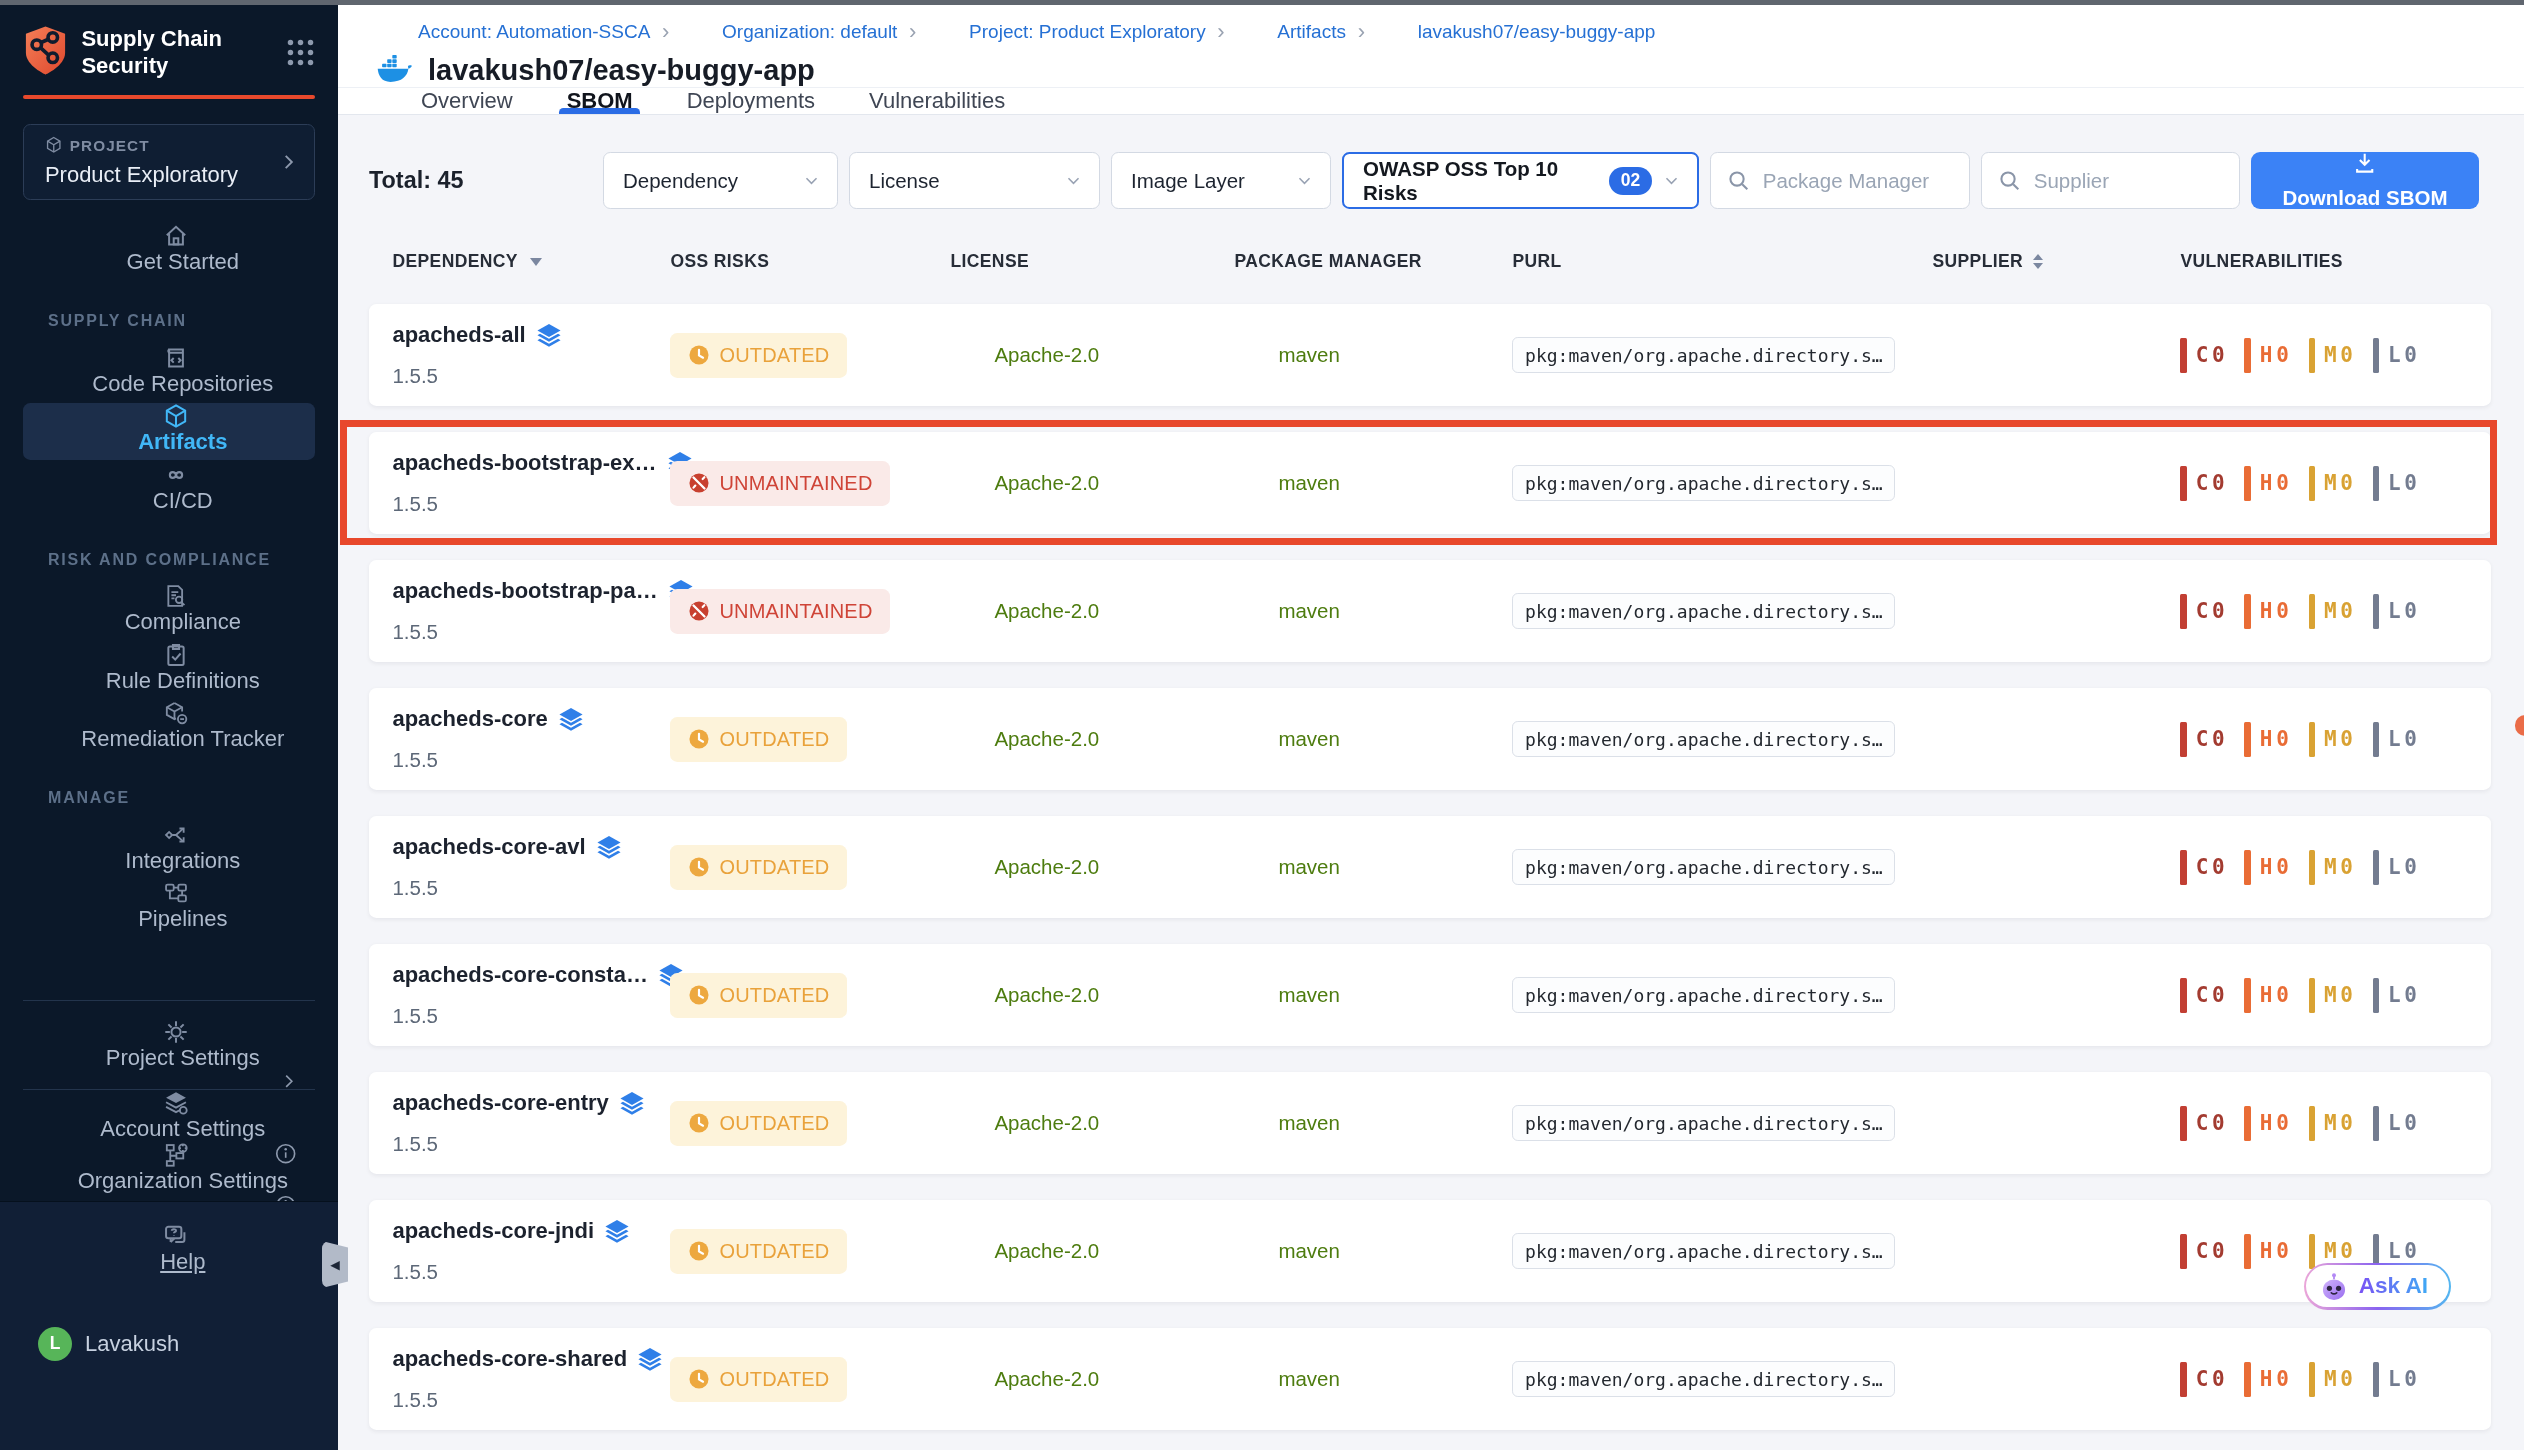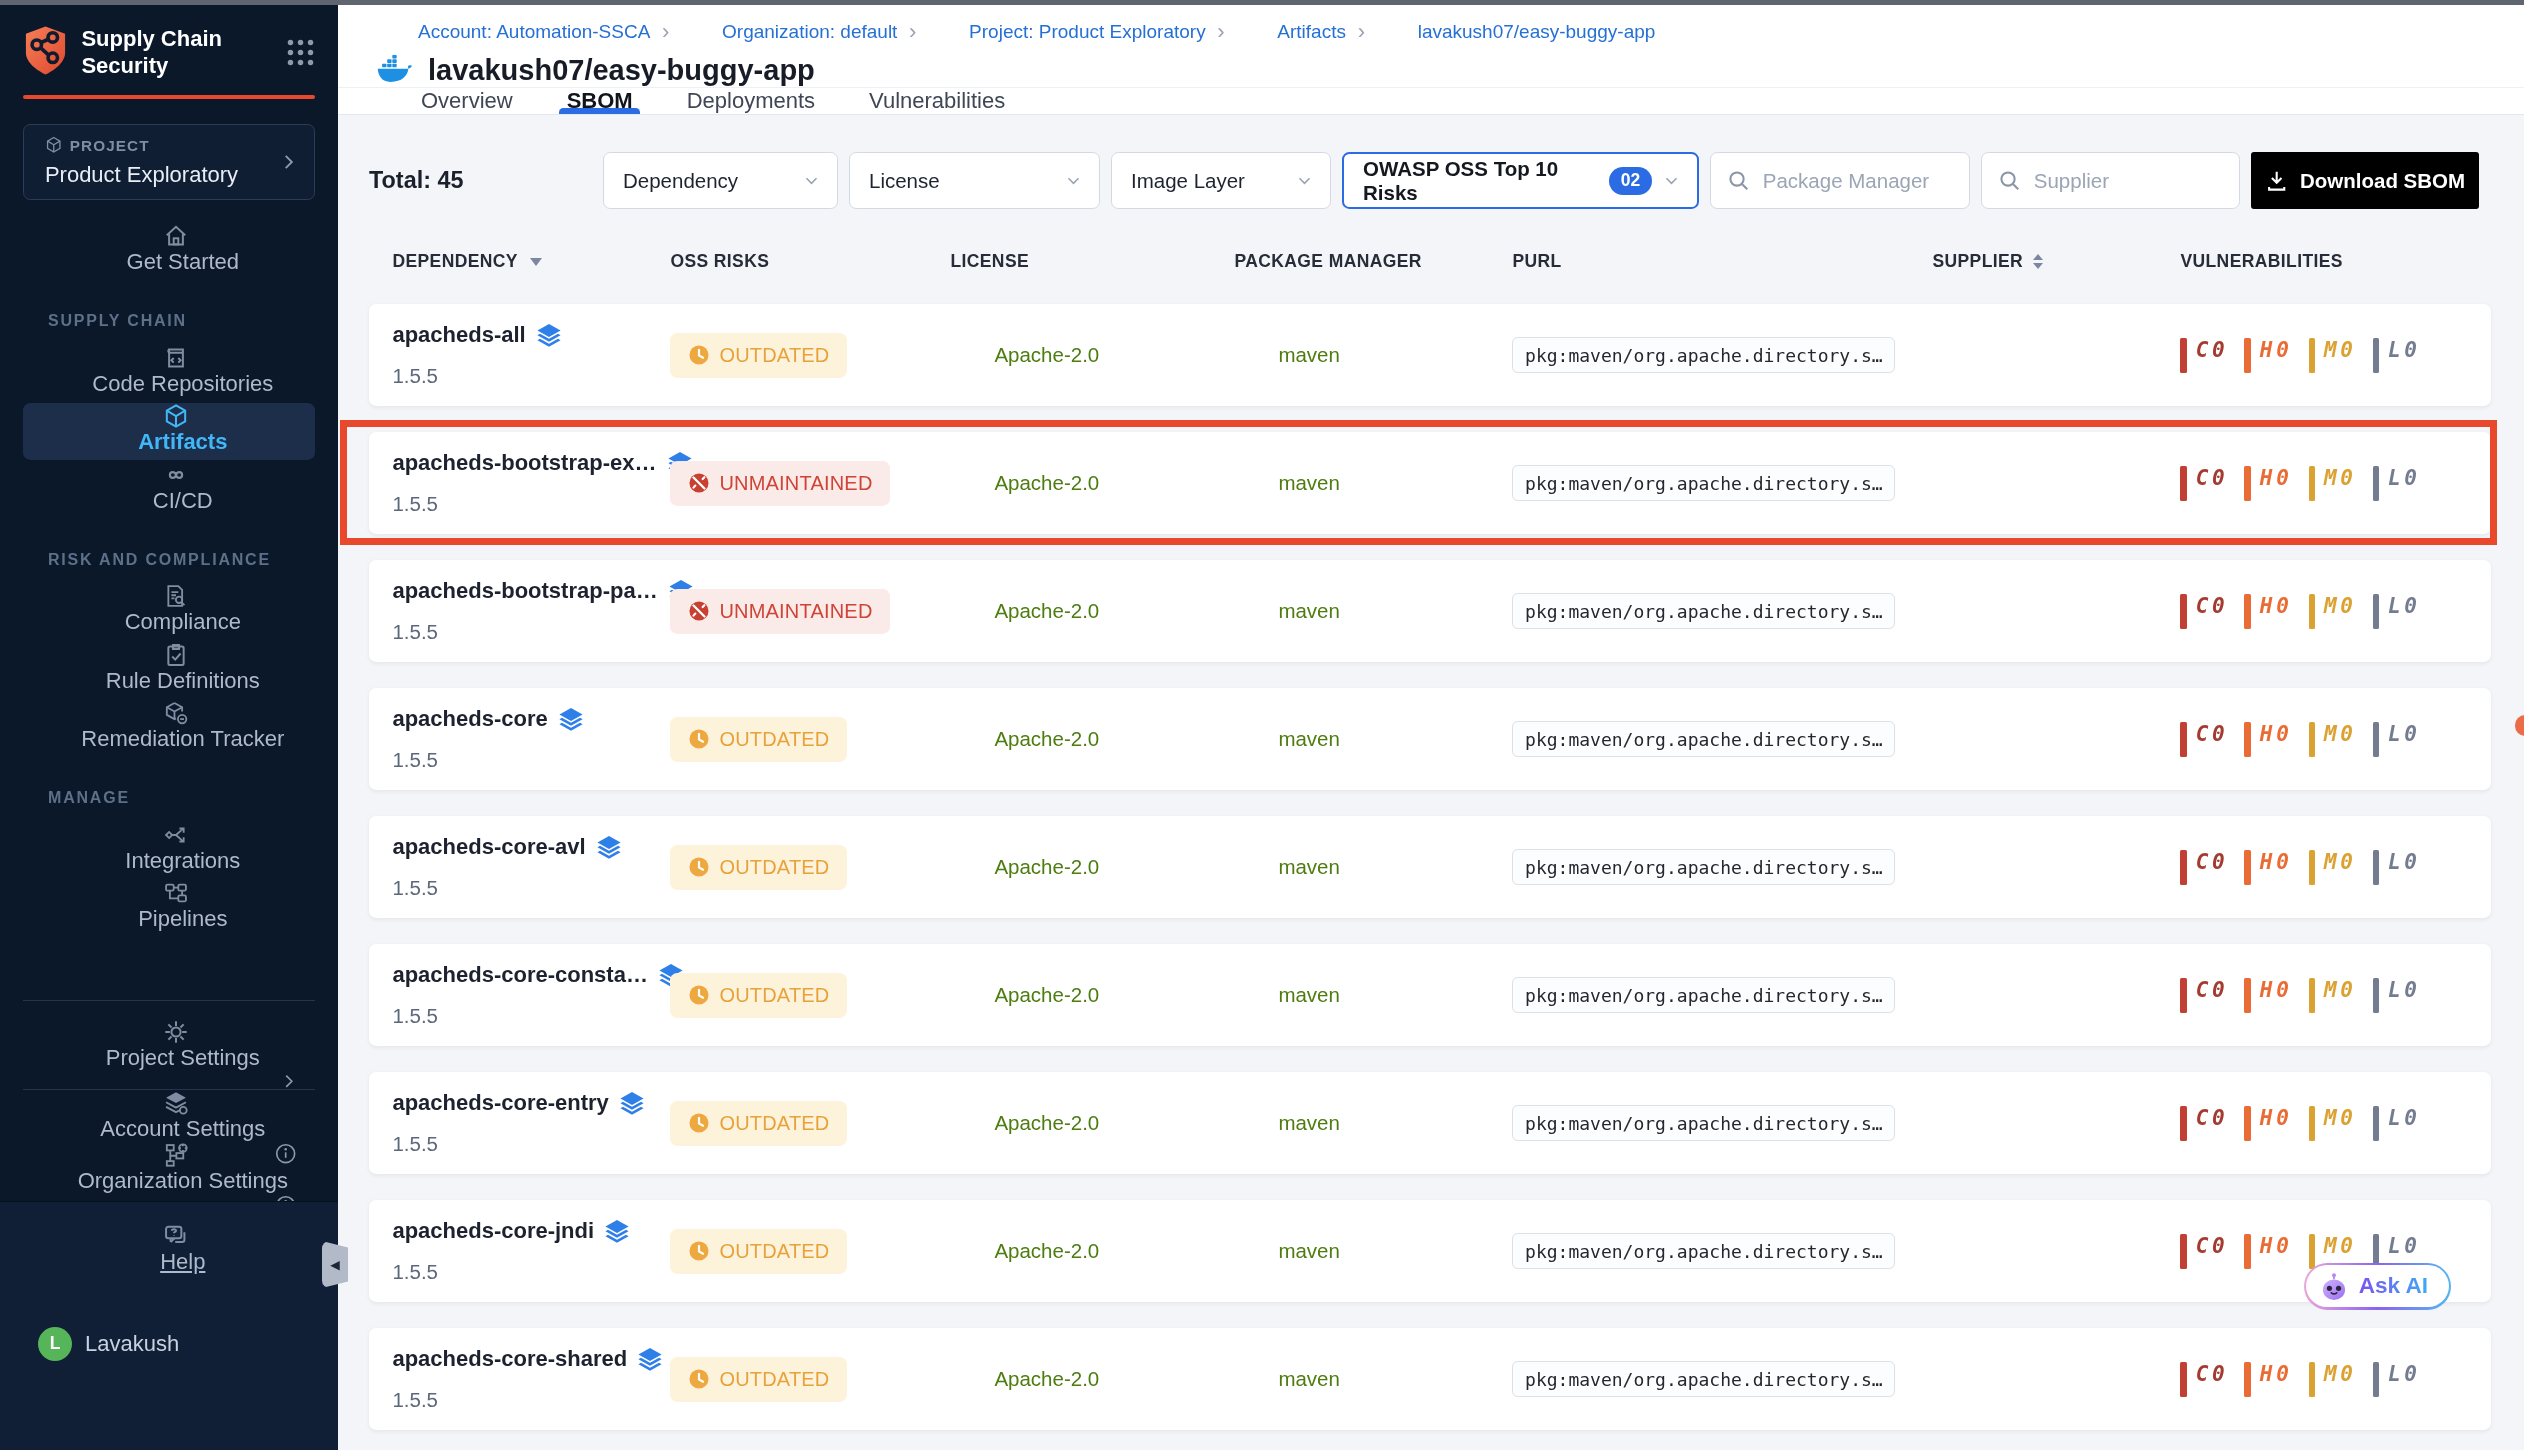--- a/index.html
+++ b/index.html
@@ -56,21 +56,21 @@
   .total{font-size:23.4px;font-weight:bold;color:#1b212c;width:223px;flex-shrink:0;}
   .select{height:57px;box-sizing:border-box;border:1.5px solid #d3d9e3;border-radius:7.3px;background:#fff;display:flex;align-items:center;justify-content:space-between;padding:0 16px 0 19px;font-size:20.5px;color:#1d2430;cursor:pointer;flex-shrink:0;}
   .select .chev{color:#98a2b3;margin-left:10.2px;display:flex;}
   .select.owasp{border:2.2px solid #2b6ce5;width:357px;}
   .owasp-left{display:flex;align-items:center;gap:11.7px;font-weight:bold;color:#14181f;}
   .count-pill{background:#2b6ce5;color:#fff;font-size:17.5px;font-weight:bold;padding:3.7px 11.7px;border-radius:730px;}
   .search-box{height:57px;box-sizing:border-box;border:1.5px solid #d3d9e3;border-radius:7.3px;background:#fff;display:flex;align-items:center;padding:0 14.6px;gap:10.2px;flex-shrink:0;}
   .search-box svg{color:#8a95a8;flex-shrink:0;}
   .search-box input{border:none;outline:none;font-size:20.5px;color:#1d2430;width:100%;font-family:"Liberation Sans",sans-serif;background:transparent;}
   .search-box input::placeholder{color:#9aa5b5;}
-  .download-btn{height:57px;width:228px;background:#000000;border:none;border-radius:3px;color:#fff;font-size:20.5px;font-weight:bold;display:flex;align-items:center;justify-content:center;gap:11.7px;cursor:pointer;flex-shrink:0;font-family:"Liberation Sans",sans-serif;}
+  .download-btn{height:57px;width:228px;background:#3b82f6;border:none;border-radius:9px;color:#fff;font-size:20.5px;font-weight:bold;display:flex;align-items:center;justify-content:center;gap:11.7px;cursor:pointer;flex-shrink:0;font-family:"Liberation Sans",sans-serif;flex-direction:column;}
 
   
   .grid-cols{display:grid;grid-template-columns:278px 280px 284px 278px 420px 248px 1fr;}
   .table-head{margin:42px 0 32px 0;padding-left:23.4px;font-size:17.5px;font-weight:bold;color:#272d38;letter-spacing:0.4px;}
   .th{display:flex;align-items:center;cursor:pointer;}
   .sort-desc{width:0;height:0;border-left:6.6px solid transparent;border-right:6.6px solid transparent;border-top:8px solid #7b87a0;margin-left:11.7px;}
   .sort-both{display:inline-flex;flex-direction:column;margin-left:10.2px;}
   .tri-up{width:0;height:0;border-left:5.1px solid transparent;border-right:5.1px solid transparent;border-bottom:6.6px solid #7b87a0;margin-bottom:2.9px;}
   .tri-down{width:0;height:0;border-left:5.1px solid transparent;border-right:5.1px solid transparent;border-top:6.6px solid #7b87a0;}
   .card{height:102px;background:#fff;border-radius:7.3px;margin-bottom:26px;padding-left:23.4px;align-items:center;box-shadow:0 1.5px 4.4px rgba(16,24,40,0.06);position:relative;cursor:pointer;}
@@ -78,21 +78,21 @@
   .dep{display:flex;flex-direction:column;justify-content:center;gap:16px;}
   .dep-name-row{display:flex;align-items:center;gap:10.2px;text-align:center;}
   .dep-name{font-size:22px;font-weight:bold;color:#1c222e;white-space:nowrap;}
   .dep-ver{font-size:20.5px;color:#5d6878;}
   .badge{display:inline-flex;align-items:center;gap:9.5px;height:45px;padding:0 17.5px;border-radius:7.3px;font-size:20px;font-weight:normal;letter-spacing:0.2px;width:fit-content;}
   .badge.outdated{background:#fdf3da;color:#e9a23b;}
   .badge.unmaintained{background:#faeae8;color:#cf4437;}
   .lic,.pm{font-size:20.5px;color:#4d7c0f;margin-left:44px;}
   .purl{font-family:"DejaVu Sans Mono",monospace;font-size:18px;color:#23282f;background:#fcfdfe;border:1.5px solid #dbe0e8;border-radius:5.8px;padding:6.6px 11.7px;white-space:nowrap;width:fit-content;max-width:380px;overflow:hidden;}
   .vulns{display:flex;align-items:center;}
-  .vseg{display:flex;align-items:flex-start;margin-right:16px;font-style:italic;}
+  .vseg{display:flex;align-items:center;margin-right:16px;}
   .vbar{width:6.6px;height:35px;border-radius:1.5px;margin-right:8.8px;}
   .vtxt{font-family:"DejaVu Sans Mono",monospace;font-size:21px;font-weight:bold;letter-spacing:3.7px;}
 
   
   .ask-ai{position:absolute;left:1966px;top:1148px;background:linear-gradient(90deg,#eba6d8,#8a63f0,#54b7f0);padding:2.2px;border-radius:730px;z-index:30;cursor:pointer;}
   .ask-ai-inner{background:#fff;border-radius:730px;height:42px;display:flex;align-items:center;gap:8.8px;padding:0 20.5px 0 11.7px;}
   .ask-ai-label{font-size:22.6px;font-weight:bold;background:linear-gradient(90deg,#7a52f4,#3fa9f5);-webkit-background-clip:text;background-clip:text;color:transparent;}
   .notif-dot{position:absolute;right:-10.2px;top:715px;width:20.5px;height:20.5px;border-radius:50%;background:#ea6c48;z-index:50;}
 </style>
 </head>

